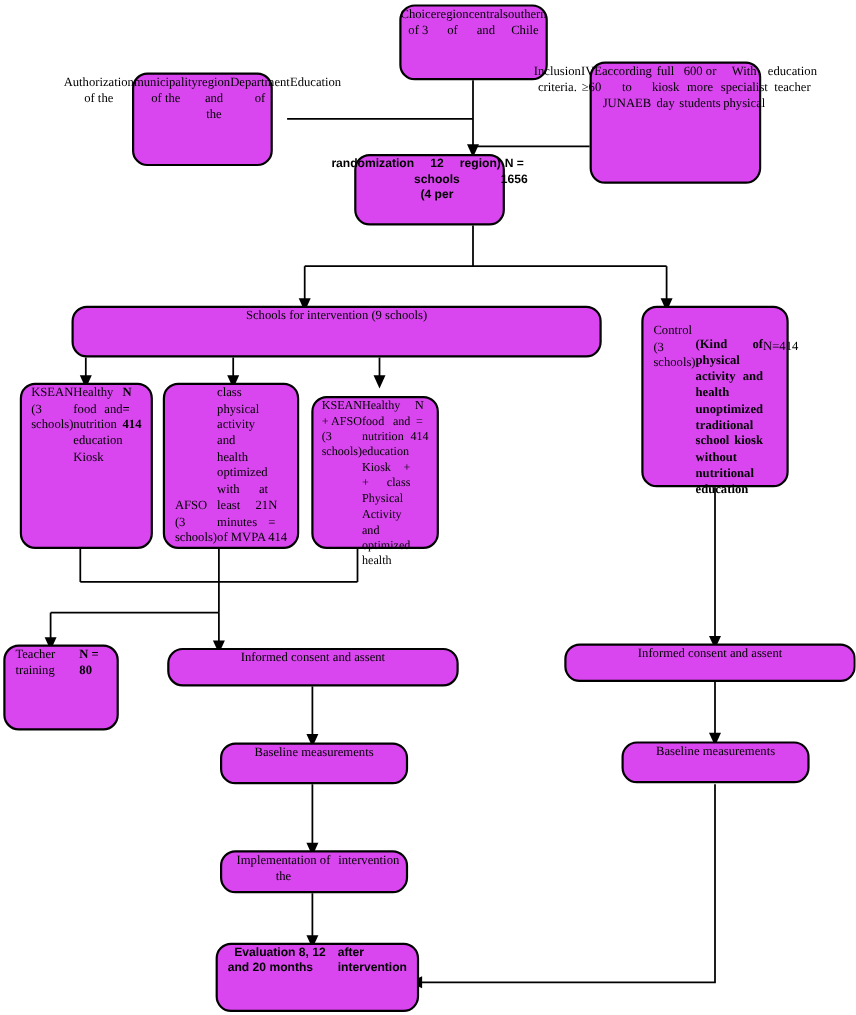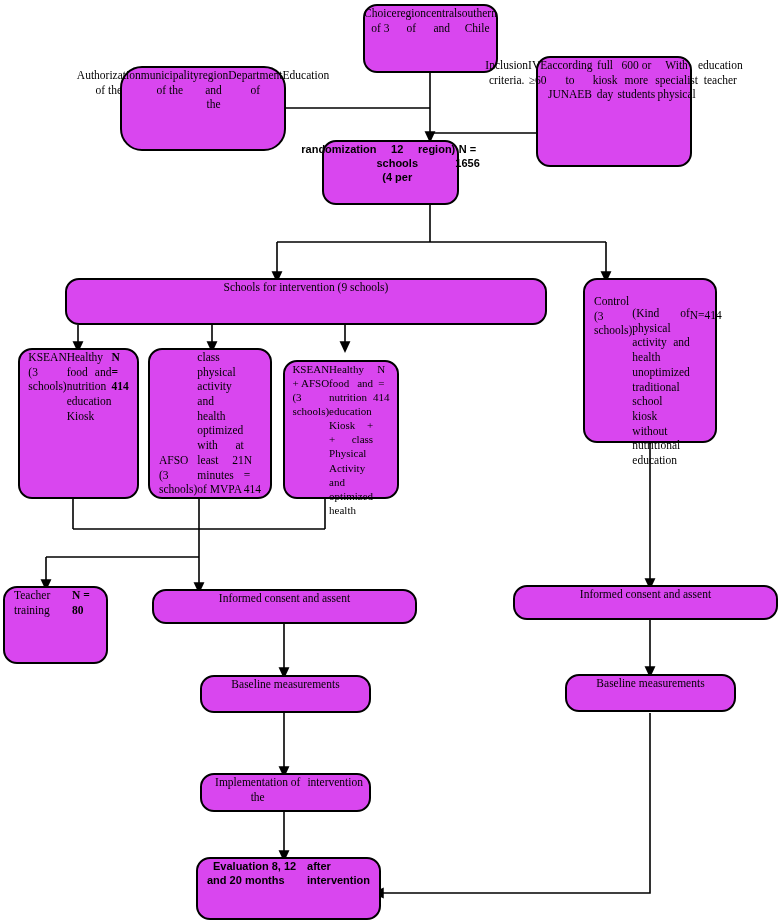--- a/index.html
+++ b/index.html
@@ -91,21 +91,21 @@
     </g>
   </svg>
 
   <div class="node ctr" style="left:363px; top:4px; width:135px; height:69px;">
     <span class="txt">Choice of 3</span>
     <span class="txt">region of</span>
     <span class="txt">central and</span>
     <span class="txt">southern Chile</span>
   </div>
 
-  <div class="node ctr" style="left:120px; top:66px; width:166px; height:85px;border-radius:22px;">
+  <div class="node ctr" style="left:120px; top:66px; width:128px; height:85px;">
     <span class="txt">Authorization of the</span>
     <span class="txt">municipality of the</span>
     <span class="txt">region and the</span>
     <span class="txt">Department of</span>
     <span class="txt">Education</span>
   </div>
 
   <div class="node ctr" style="left:536px; top:56px; width:156px; height:111px;">
     <span class="txt">Inclusion criteria.</span>
     <span class="txt">IVE ≥60</span>
@@ -122,21 +122,21 @@
     <span class="txt">region)</span>
     <span class="txt">N = 1656</span>
   </div>
 
   <div class="node ctr" style="left:65px; top:278px; width:482px; height:47px;">
     <span class="txt">Schools for intervention (9 schools)</span>
   </div>
 
   <div class="node left" style="left:583px; top:278px; width:134px; height:165px; justify-content:flex-start; padding-top:14px;">
     <span class="txt">Control (3 schools)</span>
-    <span class="txt" style="text-align:justify; text-align-last:left; margin-top:12px;">(Kind of physical activity and health unoptimized traditional school kiosk without nutritional education</span>
+    <span class="txt" style="text-align:justify; text-align-last:left; margin-top:12px;font-weight:bold;">(Kind of physical activity and health unoptimized traditional school kiosk without nutritional education</span>
     <span class="txt" style="margin-top:14px;">N=414</span>
   </div>
 
   <div class="node just" style="left:18px; top:348px; width:121px; height:151px; justify-content:center;">
     <span class="txt" style="text-align-last:left;">KSEAN (3 schools)</span>
     <span class="txt">Healthy food and nutrition education Kiosk</span>
     <span class="txt bold" style="text-align-last:left;">N = 414</span>
   </div>
 
   <div class="node just" style="left:148px; top:348px; width:124px; height:151px; justify-content:center;align-items:flex-end;">

